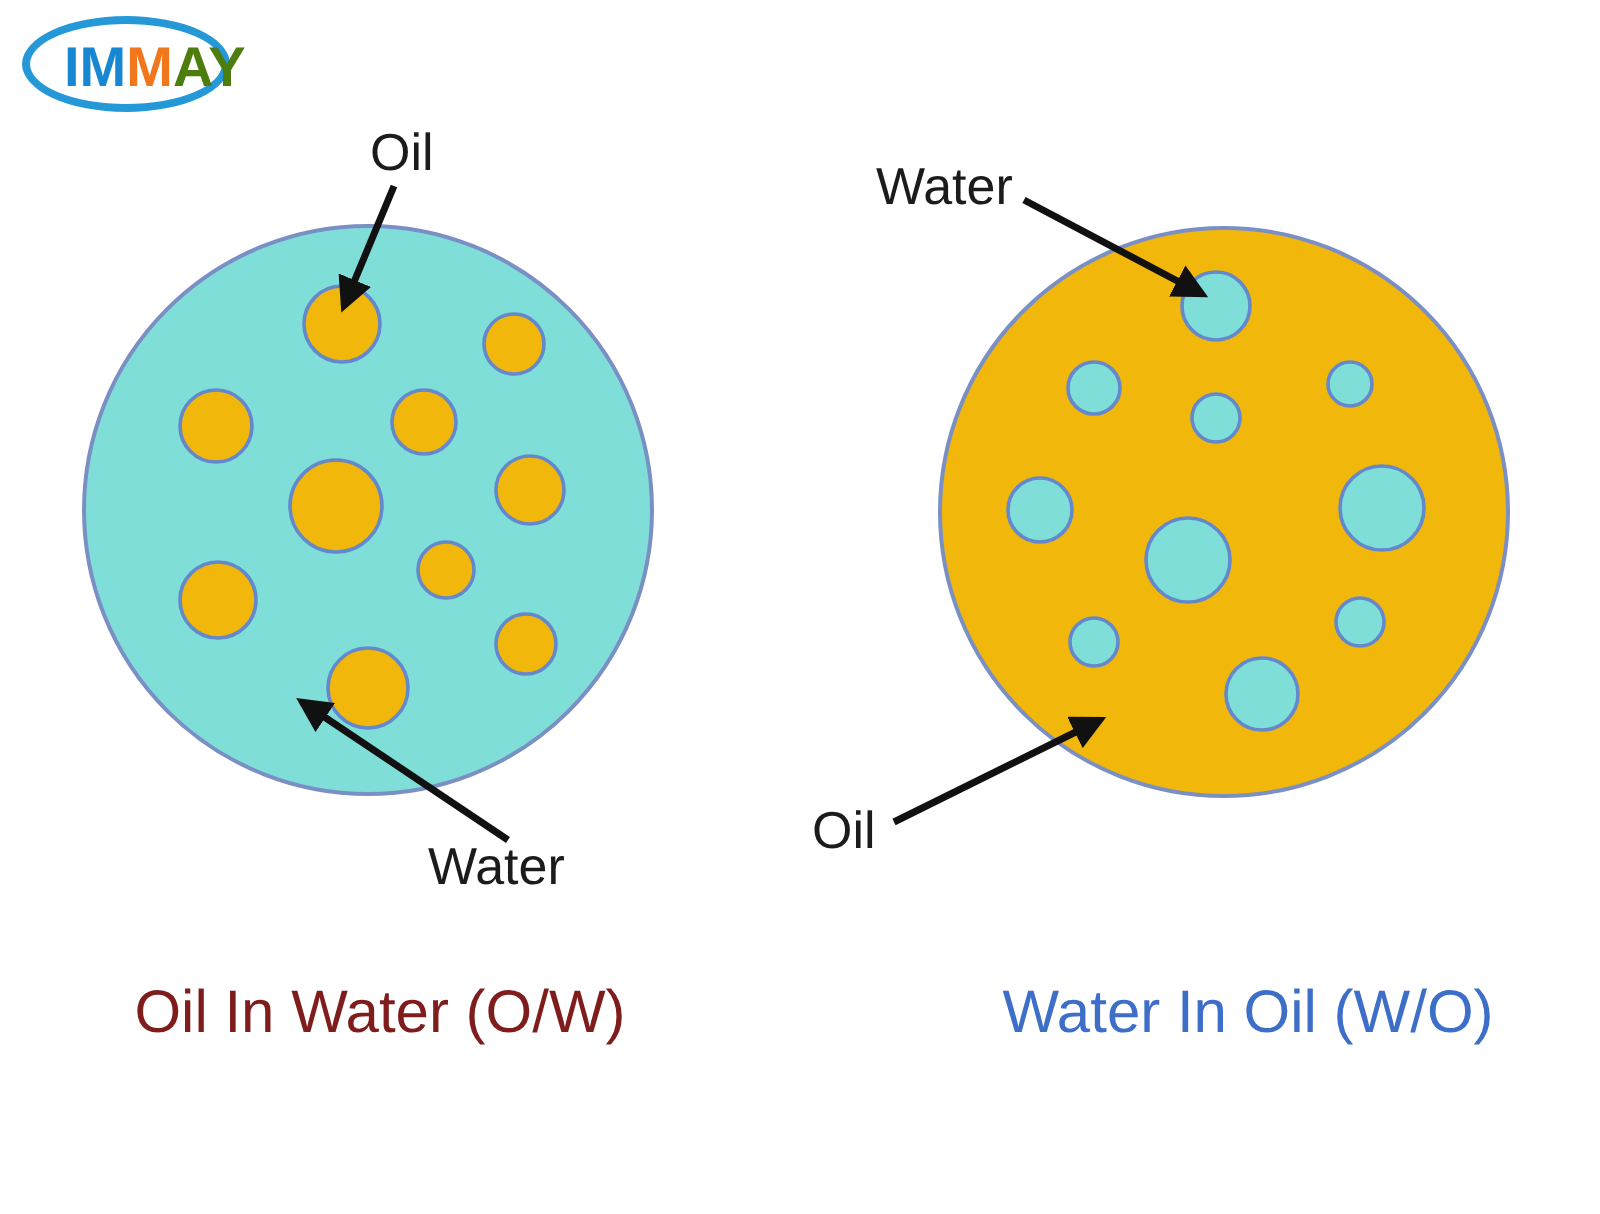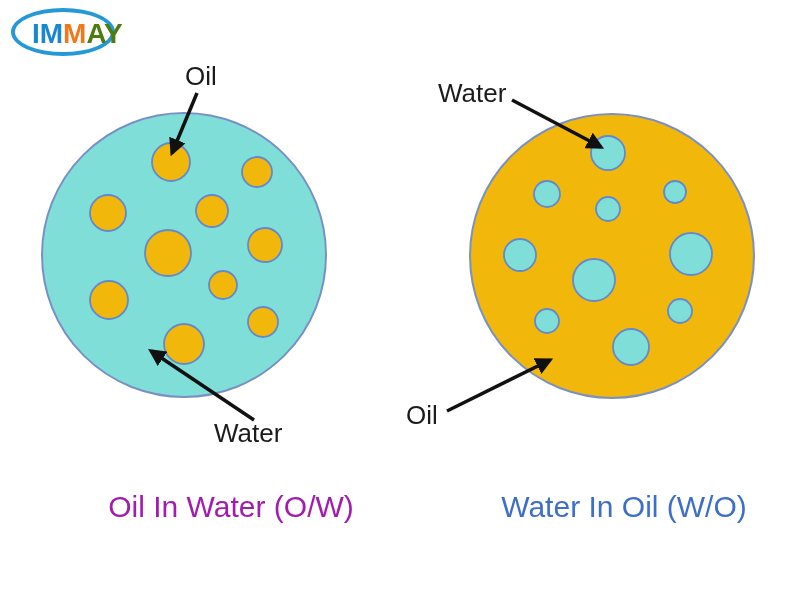--- a/index.html
+++ b/index.html
@@ -88,16 +88,16 @@
         <line x1="512" y1="100" x2="601" y2="147" stroke="#111111" stroke-width="3.5" marker-end="url(#arrowhead)"></line>
         <line x1="447" y1="411" x2="550" y2="360" stroke="#111111" stroke-width="3.5" marker-end="url(#arrowhead)"></line>
       </g>
   </svg>
 
   <span class="anno" id="label-oil-left" style="color: rgb(27, 27, 27);">Oil</span>
   <span class="anno" id="label-water-left" style="color: rgb(27, 27, 27);">Water</span>
   <span class="anno" id="label-water-right" style="color: rgb(27, 27, 27);">Water</span>
   <span class="anno" id="label-oil-right" style="color: rgb(27, 27, 27);">Oil</span>
 
-  <div class="caption" id="caption-left" style="color: #a21caf; padding-left: 41px;">Oil In Water (O/W)</div>
+  <div class="caption" id="caption-left" style="color: #7f1d1d;">Oil In Water (O/W)</div>
   <div class="caption" id="caption-right" style="color: rgb(61, 111, 200);">Water In Oil (W/O)</div>
 
 </div>
 
 </body></html>

